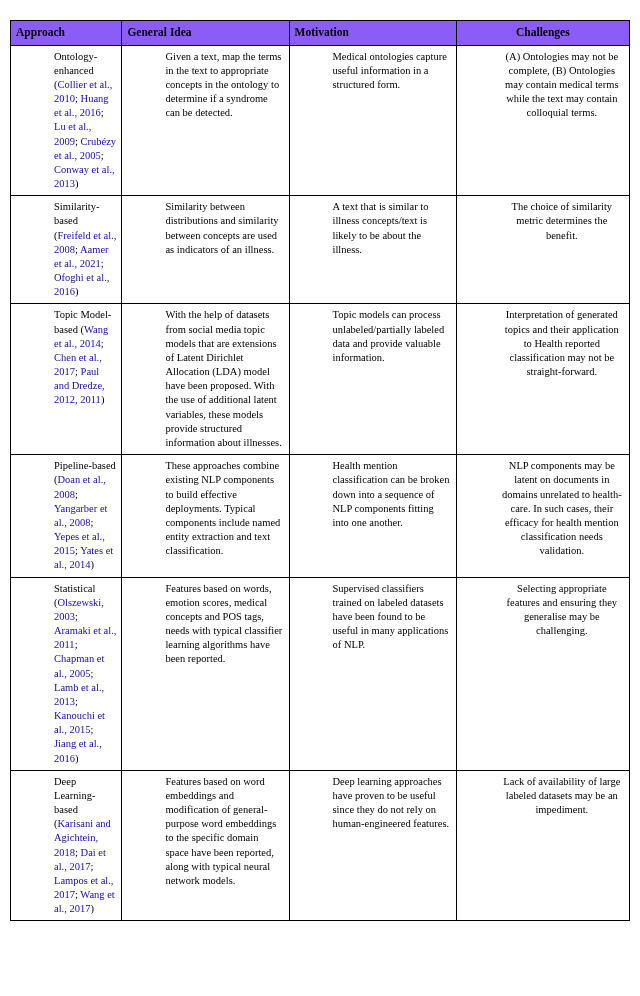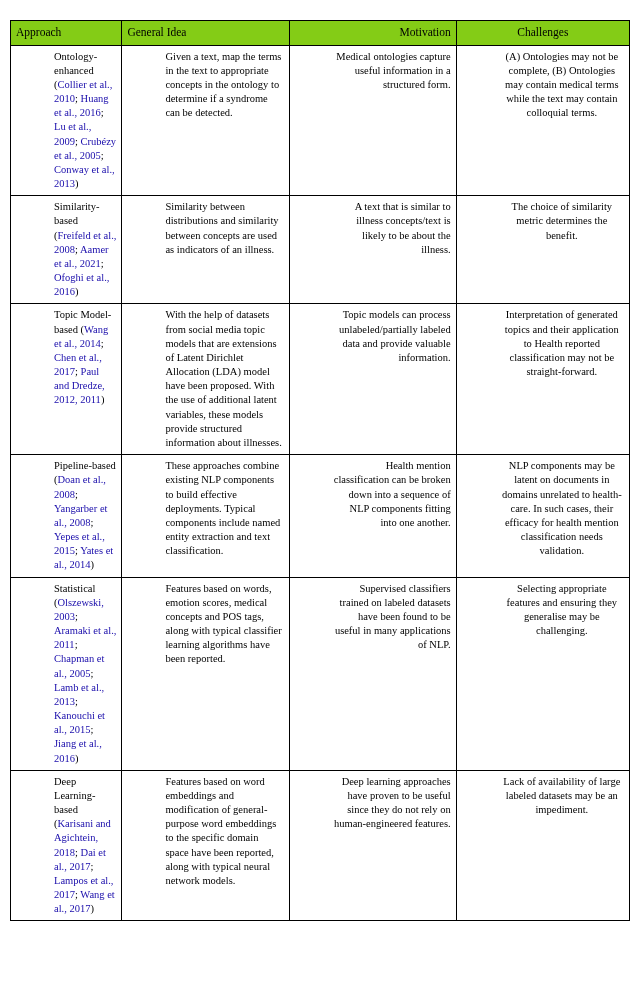--- a/index.html
+++ b/index.html
@@ -26,31 +26,31 @@
       border: 1px solid #000;
     }
     th, td {
       border: 1px solid #000;
       padding: 4px 5px;
       vertical-align: top;
       text-align: left;
       line-height: 1.35;
     }
     th {
-      font-weight: normal;
-      background: #84cc16;
+      font-weight: bold;
+      background: #8b5cf6;
       font-size: 11.5px;
     }
     td {
       font-size: 10.5px;
       padding-left: 43px;
     }
     .col-approach { width: 18%; }
     .col-general { width: 27%; }
-    .col-motivation { width: 27%; text-align: right; }
+    .col-motivation { width: 27%; }
     .col-challenges { width: 28%; text-align: center; }
     .blue-link {
       color: #1a0dab;
       text-decoration: none;
     }
   </style>
 </head>
 <body>
 
 <div class="table-container">
@@ -83,21 +83,21 @@
           <td class="col-challenges">Interpretation of generated topics and their application to Health reported classification may not be straight-forward.</td>
         </tr>
         <tr>
           <td class="col-approach">Pipeline-based (<a class="blue-link" href="#">Doan et al., 2008</a>; <a class="blue-link" href="#">Yangarber et al., 2008</a>; <a class="blue-link" href="#">Yepes et al., 2015</a>; <a class="blue-link" href="#">Yates et al., 2014</a>)</td>
           <td class="col-general">These approaches combine existing NLP components to build effective deployments. Typical components include named entity extraction and text classification.</td>
           <td class="col-motivation">Health mention classification can be broken down into a sequence of NLP components fitting into one another.</td>
           <td class="col-challenges">NLP components may be latent on documents in domains unrelated to health-care. In such cases, their efficacy for health mention classification needs validation.</td>
         </tr>
         <tr>
           <td class="col-approach">Statistical (<a class="blue-link" href="#">Olszewski, 2003</a>; <a class="blue-link" href="#">Aramaki et al., 2011</a>; <a class="blue-link" href="#">Chapman et al., 2005</a>; <a class="blue-link" href="#">Lamb et al., 2013</a>; <a class="blue-link" href="#">Kanouchi et al., 2015</a>; <a class="blue-link" href="#">Jiang et al., 2016</a>)</td>
-          <td class="col-general">Features based on words, emotion scores, medical concepts and POS tags, along with typical classifier learning algorithms have been reported.</td>
+          <td class="col-general">Features based on words, emotion scores, medical concepts and POS tags, needs with typical classifier learning algorithms have been reported.</td>
           <td class="col-motivation">Supervised classifiers trained on labeled datasets have been found to be useful in many applications of NLP.</td>
           <td class="col-challenges">Selecting appropriate features and ensuring they generalise may be challenging.</td>
         </tr>
         <tr>
           <td class="col-approach">Deep Learning-based (<a class="blue-link" href="#">Karisani and Agichtein, 2018</a>; <a class="blue-link" href="#">Dai et al., 2017</a>; <a class="blue-link" href="#">Lampos et al., 2017</a>; <a class="blue-link" href="#">Wang et al., 2017</a>)</td>
           <td class="col-general">Features based on word embeddings and modification of general-purpose word embeddings to the specific domain space have been reported, along with typical neural network models.</td>
           <td class="col-motivation">Deep learning approaches have proven to be useful since they do not rely on human-engineered features.</td>
           <td class="col-challenges">Lack of availability of large labeled datasets may be an impediment.</td>
         </tr>
       </tbody>

